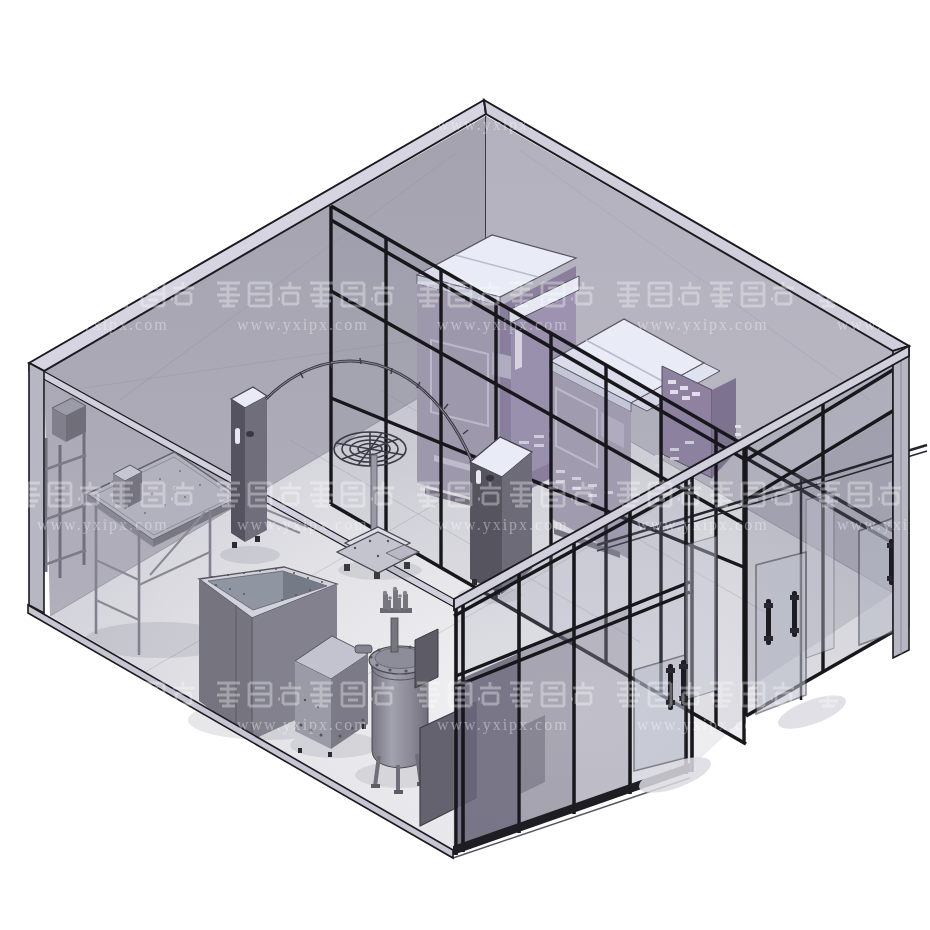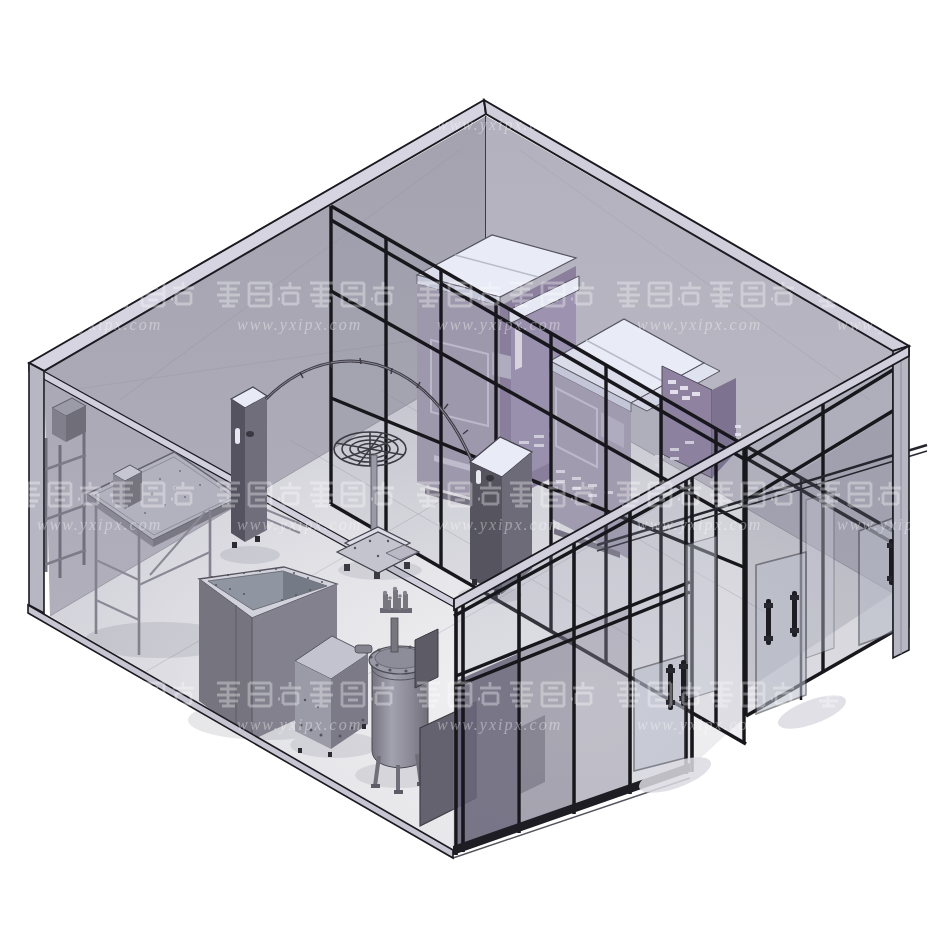--- a/index.html
+++ b/index.html
@@ -1,16 +1,16 @@
 <!DOCTYPE html>
 <html><head>
 <meta charset="utf-8">
 <style>
 html,body{margin:0;padding:0;background:#fff;}
-#stage{width:922px;height:930px;position:relative;font-family:"Liberation Sans",sans-serif;font-style:italic;}
+#stage{width:922px;height:930px;position:relative;font-family:"Liberation Sans",sans-serif;}
 svg{display:block;}
 </style>
 </head>
 <body>
 <div id="stage">
 <svg width="930" height="930" viewBox="0 0 930 930">
 <defs>
 <linearGradient id="gwBL" x1="0" y1="0" x2="0" y2="1">
  <stop offset="0" stop-color="#a3a2ae"></stop>
           <stop offset="1" stop-color="#b0afbb"></stop>

